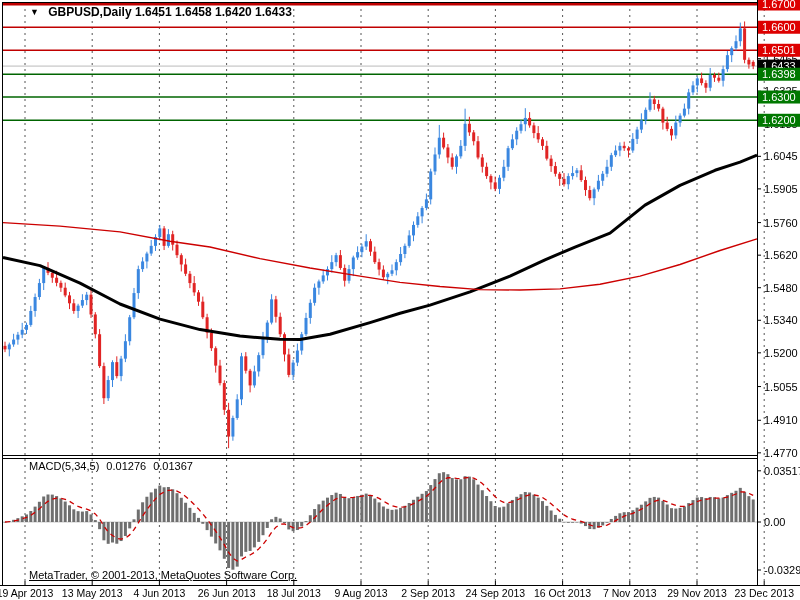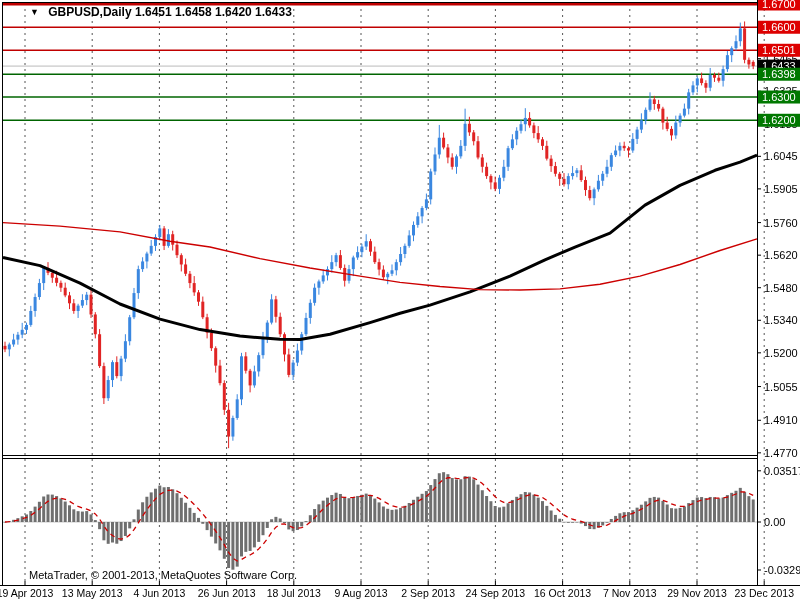--- a/index.html
+++ b/index.html
@@ -4,21 +4,21 @@
 <style>
   html,body{margin:0;padding:0;background:#fff;}
   #root{position:relative;width:800px;height:600px;background:#fff;overflow:hidden;
         font-family:"Liberation Sans",sans-serif;}
   #chart-svg{position:absolute;left:0;top:0;}
   .overlay{position:absolute;color:#000;white-space:nowrap;margin-left:24px;}
   #title-bar{left:6px;top:5px;font-size:12px;font-weight:700;}
   #title-bar .tri{display:inline-block;font-size:9px;vertical-align:1px;margin-right:6px;}
   #macd-label{left:5px;top:460px;font-size:11px;}
   #macd-label span{margin-right:4px;}
-  #copyright{left:5px;top:569px;font-size:11px;}
+  #copyright{left:5px;top:569px;font-size:11px;text-decoration:underline;}
 </style>
 </head>
 <body>
 
 <div id="root">
   <svg id="chart-svg" width="800" height="600">
       <line x1="25" y1="3" x2="25" y2="585" stroke="#555555" stroke-width="1" stroke-dasharray="2,4"></line>
       <line x1="25" y1="581" x2="25" y2="585" stroke="#000" stroke-width="1"></line>
       <text x="25" y="597" font-size="10.5" text-anchor="middle" fill="#000" font-family="&quot;Liberation Sans&quot;,sans-serif">19 Apr 2013</text>
       <line x1="92.2" y1="3" x2="92.2" y2="585" stroke="#555555" stroke-width="1" stroke-dasharray="2,4"></line>
@@ -1012,15 +1012,20 @@
 
   <div id="title-bar" class="overlay">
     <span class="tri">▼</span>
     <span>GBPUSD,Daily</span>
     <span>1.6451</span>
     <span>1.6458</span>
     <span>1.6420</span>
     <span>1.6433</span>
   </div>
 
+  <div id="macd-label" class="overlay">
+    <span>MACD(5,34,5)</span>
+    <span>0.01276</span>
+    <span>0.01367</span>
+  </div>
 
   <div id="copyright" class="overlay">MetaTrader, © 2001-2013, MetaQuotes Software Corp.</div>
 </div>
 
 </body></html>

